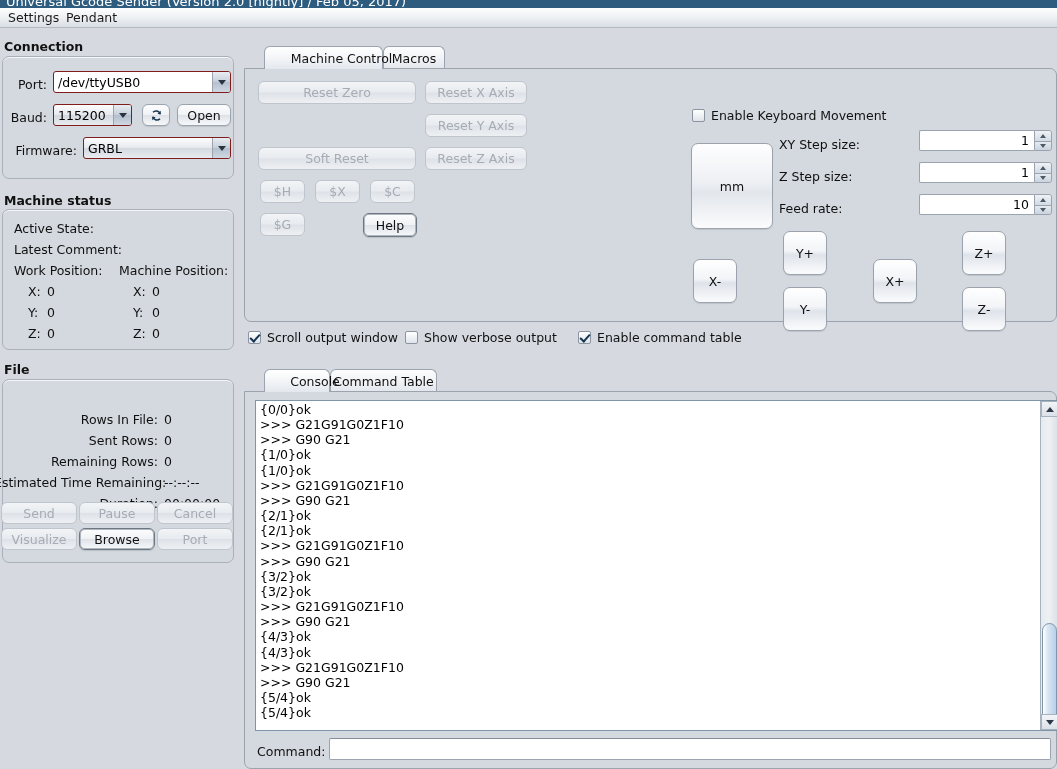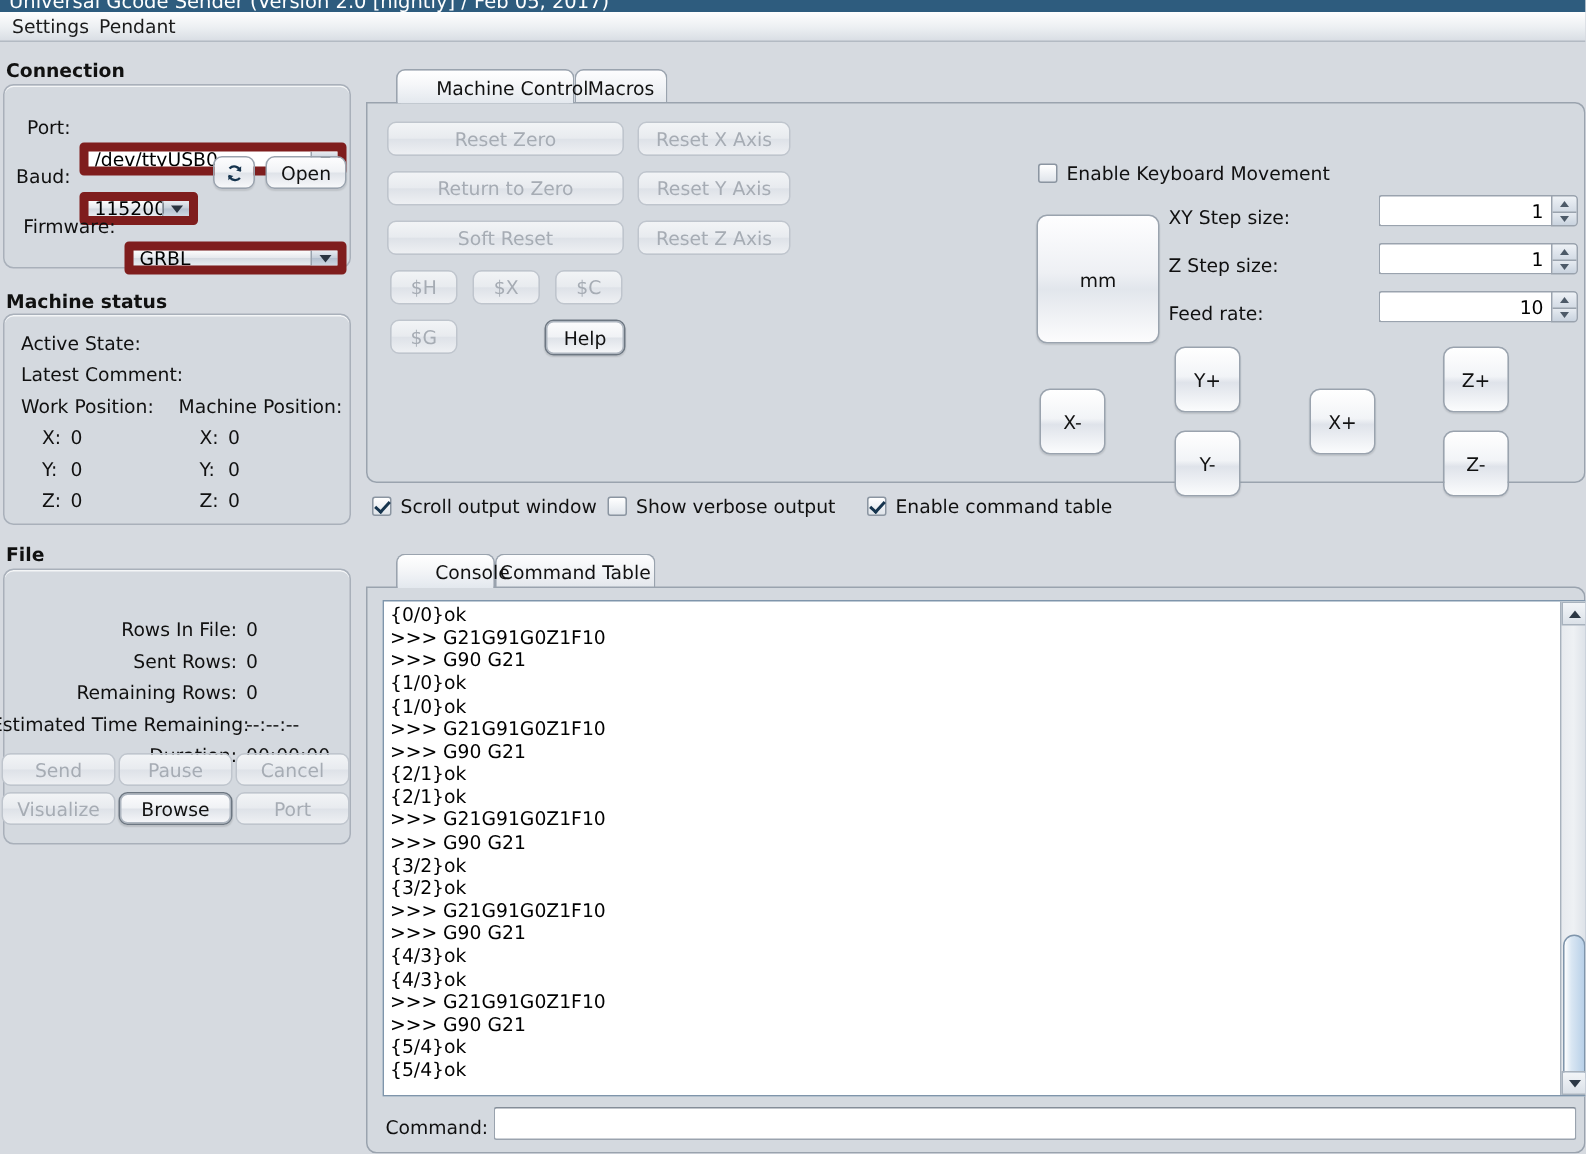--- a/index.html
+++ b/index.html
@@ -67,24 +67,23 @@
     color: #000;
     padding: 1px 4px;
     overflow: hidden;
     white-space: nowrap;
   }
 
   
   .combo {
     position: absolute;
     background: #ffffff;
-    border: 6px solid #7f1d1d;
+    border: 1px solid #7f1d1d;
     border-radius: 3px;
     overflow: hidden;
-    margin-top: 24px;
   }
   .combo .ctext {
     position: absolute; left: 4px; top: 50%; transform: translateY(-50%);
     font-size: 12.5px; white-space: nowrap;
   }
   .combo .carrow {
     position: absolute; right: 0; top: 0; bottom: 0; width: 18px;
     background: linear-gradient(to bottom, #e9edf2 0%, #c7d0db 48%, #b4c0cf 52%, #cfd8e2 100%);
     border-left: 1px solid #9aa3ae;
     display: flex; align-items: center; justify-content: center;
@@ -334,21 +333,20 @@
   </div>
 
   <div class="tabpane" style="left:244px; top:46px; width:813px; height:276px;">
     <div class="tabstrip">
       <div class="tab selected" style="left:20px; width:119px;">Machine Control</div>
       <div class="tab" style="left:139px; width:62px;">Macros</div>
     </div>
     <div class="tabbody" style="left:0; top:22px; width:813px; height:254px;">
 
       <div class="btn disabled" style="left:13px; top:12px; width:158px; height:23px;">Reset Zero</div>
-      <div class="btn disabled" style="left:13px; top:45px; width:158px; height:23px;">Return to Zero</div>
       <div class="btn disabled" style="left:13px; top:78px; width:158px; height:23px;">Soft Reset</div>
 
       <div class="btn disabled" style="left:180px; top:12px; width:102px; height:23px;">Reset X Axis</div>
       <div class="btn disabled" style="left:180px; top:45px; width:102px; height:23px;">Reset Y Axis</div>
       <div class="btn disabled" style="left:180px; top:78px; width:102px; height:23px;">Reset Z Axis</div>
 
       <div class="btn disabled" style="left:15px; top:111px; width:45px; height:23px;">$H</div>
       <div class="btn disabled" style="left:70px; top:111px; width:45px; height:23px;">$X</div>
       <div class="btn disabled" style="left:125px; top:111px; width:45px; height:23px;">$C</div>
       <div class="btn disabled" style="left:15px; top:144px; width:45px; height:23px;">$G</div>

